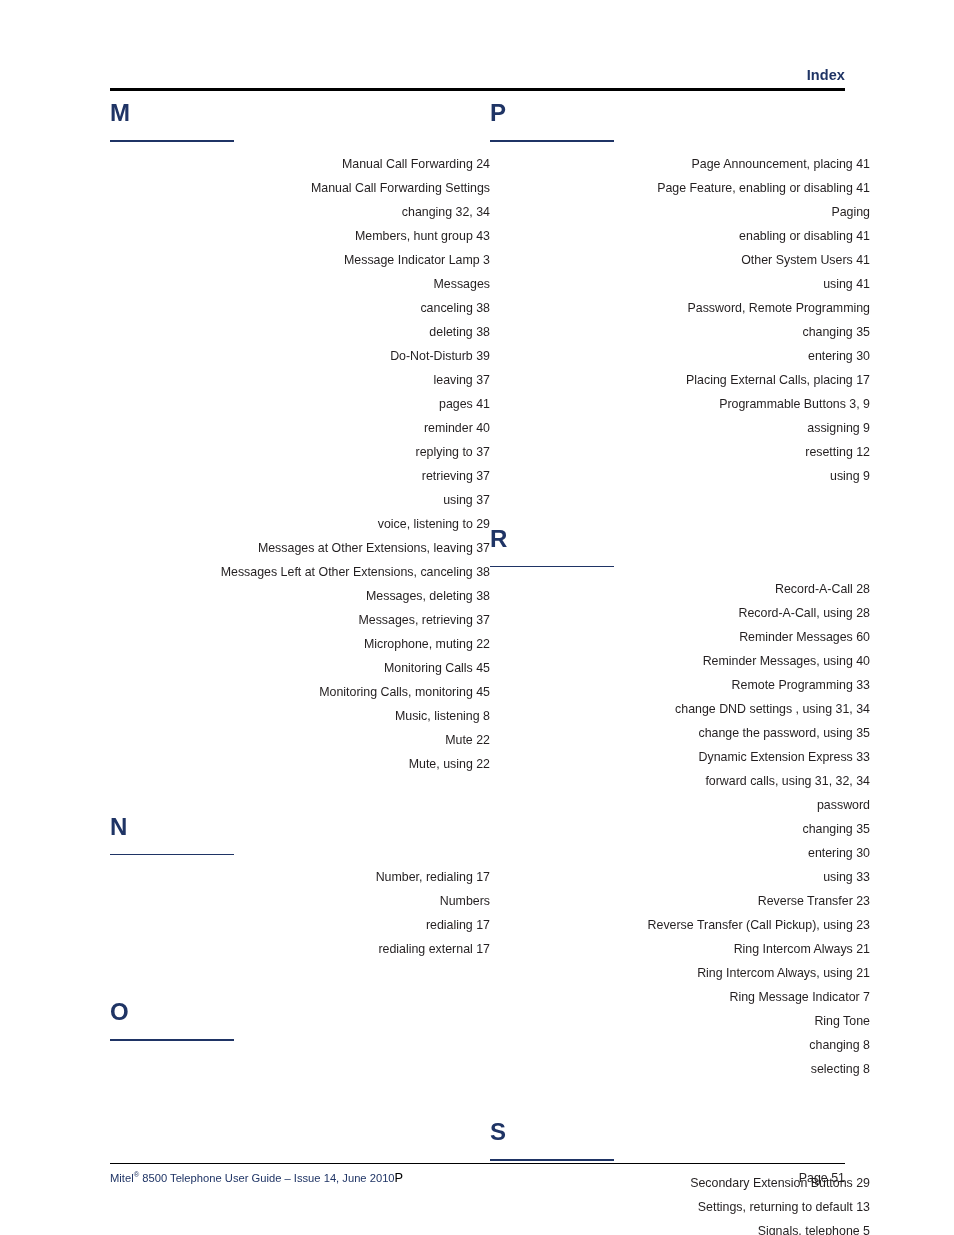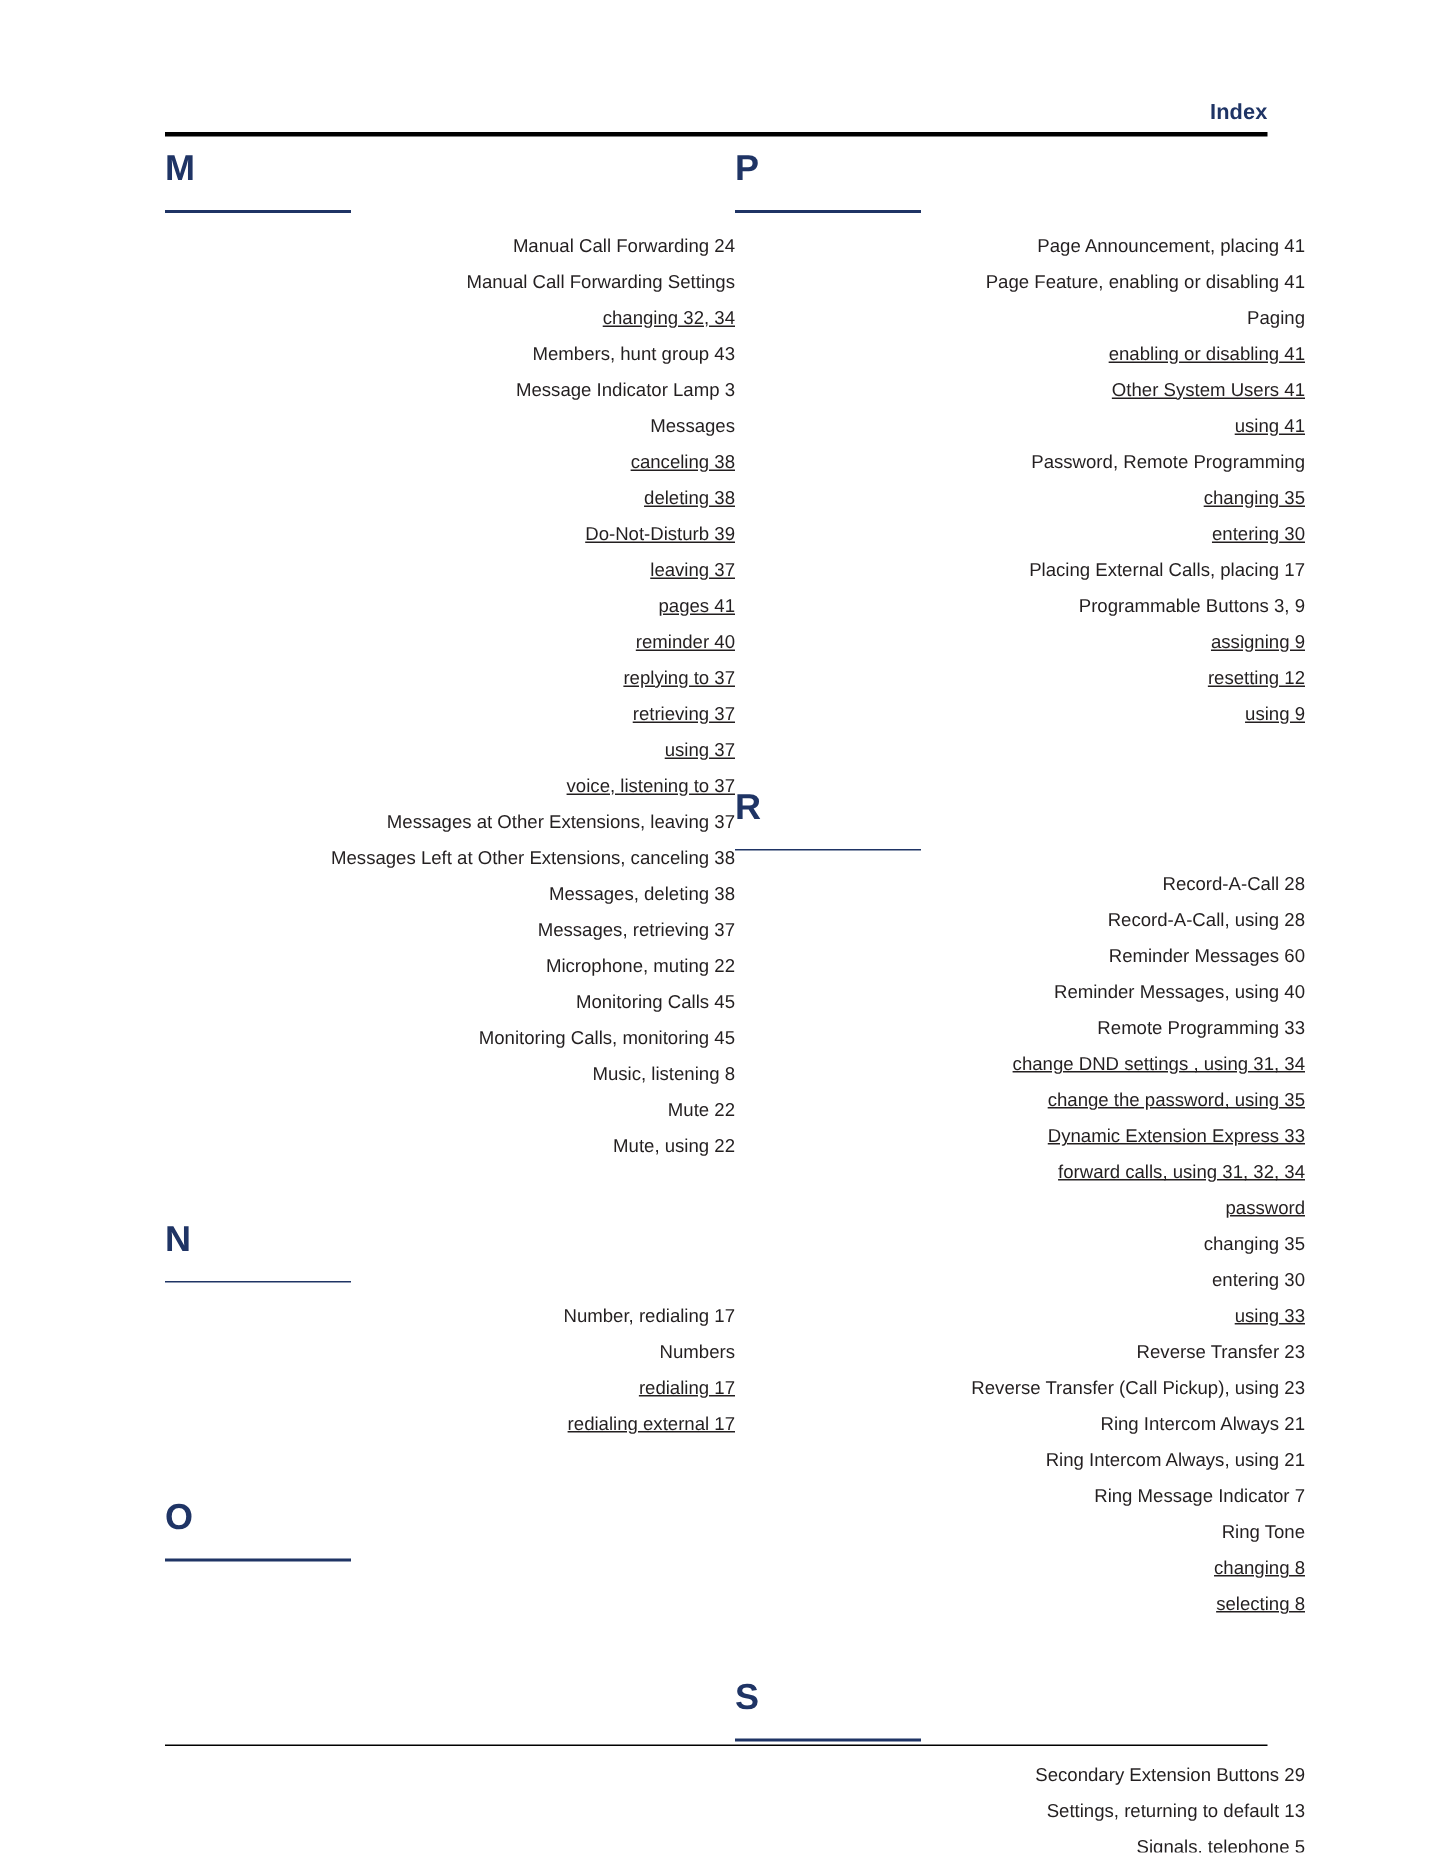--- a/index.html
+++ b/index.html
@@ -82,21 +82,21 @@
   }
   .entry {
     font-size: 12.4px;
     line-height: 12.4px;
     color: #231f20;
     padding: 0;
     margin: 0 0 11.6px 0;
     white-space: nowrap;
   }
   .entry.lvl0 { padding-left: 0px; }
-  .entry.lvl1 { padding-left: 29px; text-decoration: underline; }
+  .entry.lvl1 { padding-left: 29px; }
   .entry.lvl2 { padding-left: 58px; }
 
   .section-gap { height: 32px; }
 
   
   .footer {
     position: absolute;
     left: 110px;
     top: 1163px;
     width: 735px;
@@ -157,21 +157,21 @@
             <div class="entry lvl0">Messages</div>
             <div class="entry lvl1">canceling  38</div>
             <div class="entry lvl1">deleting  38</div>
             <div class="entry lvl1">Do-Not-Disturb  39</div>
             <div class="entry lvl1">leaving  37</div>
             <div class="entry lvl1">pages  41</div>
             <div class="entry lvl1">reminder  40</div>
             <div class="entry lvl1">replying to  37</div>
             <div class="entry lvl1">retrieving  37</div>
             <div class="entry lvl1">using  37</div>
-            <div class="entry lvl1">voice, listening to  37</div>
+            <div class="entry lvl1">voice, listening to  29</div>
             <div class="entry lvl0">Messages at Other Extensions, leaving  37</div>
             <div class="entry lvl0">Messages Left at Other Extensions, canceling  38</div>
             <div class="entry lvl0">Messages, deleting  38</div>
             <div class="entry lvl0">Messages, retrieving  37</div>
             <div class="entry lvl0">Microphone, muting  22</div>
             <div class="entry lvl0">Monitoring Calls  45</div>
             <div class="entry lvl0">Monitoring Calls, monitoring  45</div>
             <div class="entry lvl0">Music, listening  8</div>
             <div class="entry lvl0">Mute  22</div>
             <div class="entry lvl0">Mute, using  22</div>
@@ -251,15 +251,21 @@
             <div class="entry lvl0">Secondary Extension Buttons  29</div>
             <div class="entry lvl0">Settings, returning to default  13</div>
             <div class="entry lvl0">Signals, telephone  5</div>
           </div>
         </div>
       </div>
   </div>
 
   <div class="footer">
     <div class="footer-rule"></div>
+    <div class="footer-row">
+      <div class="footer-left">
+        <span>Mitel</span><sup>®</sup><span> 8500 Telephone User Guide – Issue 14, June 2010</span><span class="tail">P</span>
+      </div>
+      <div class="footer-right">Page 51</div>
+    </div>
   </div>
 
 </div>
 
 </body></html>

